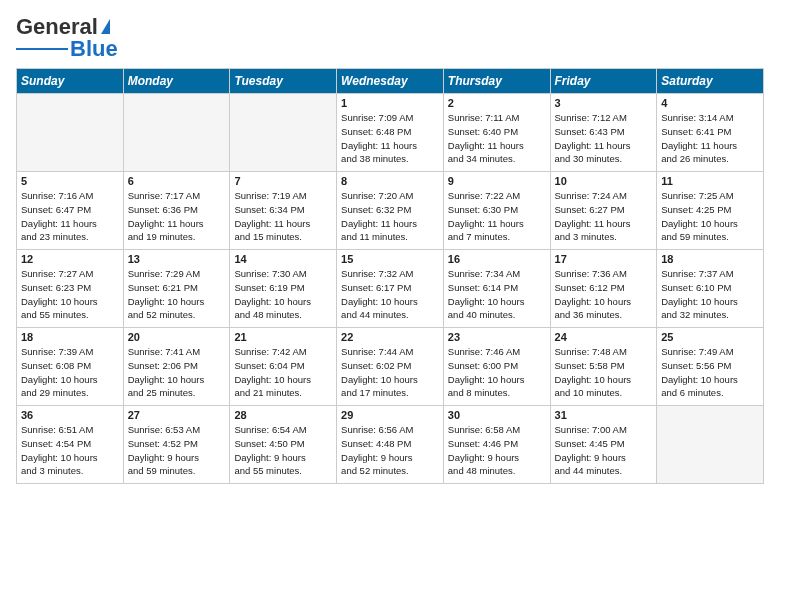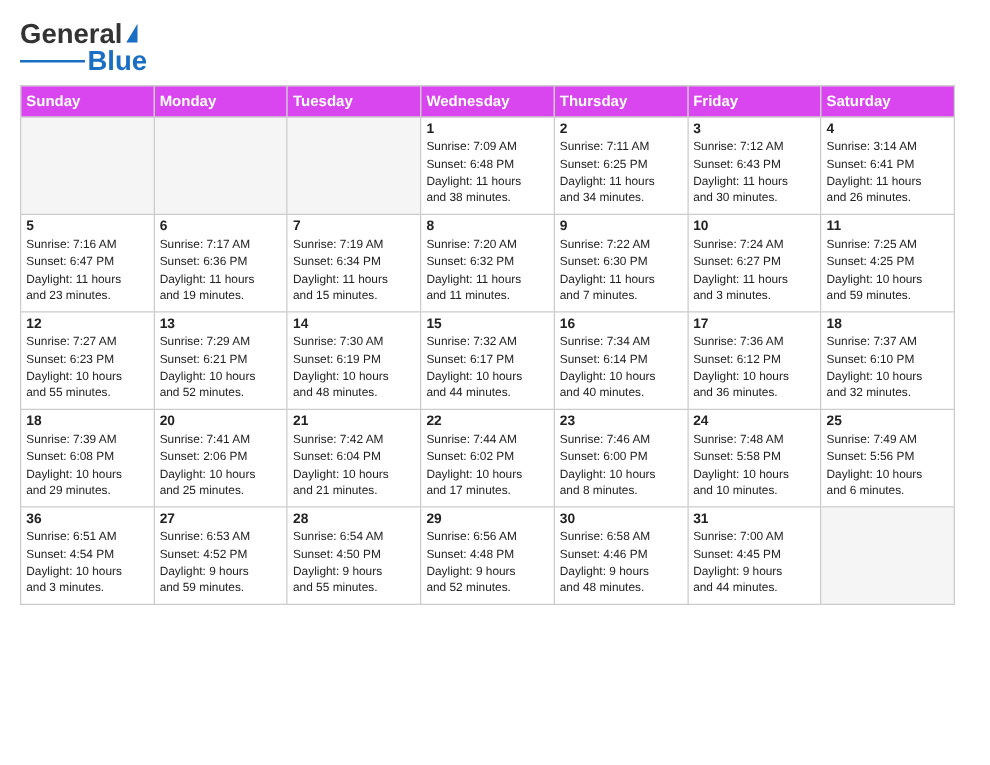--- a/index.html
+++ b/index.html
@@ -40,27 +40,28 @@
     .location {
       font-size: 14px;
       color: #444;
     }
     .calendar {
       width: 100%;
       border-collapse: collapse;
       table-layout: fixed;
     }
     .calendar th {
-      background: #d946ef;
+      background: #0369a1;
       color: #fff;
       font-size: 12px;
       font-weight: bold;
       padding: 5px 4px;
       text-align: left;
       border: 1px solid #ccc;
+      font-style: italic;
     }
     .calendar td {
       vertical-align: top;
       border: 1px solid #ccc;
       padding: 3px 4px;
       font-size: 9.5px;
       color: #222;
       height: 80px;
       background: #fff;
     }
@@ -117,21 +118,21 @@
     <tr class="week-row">
           <td class="empty"></td>
           <td class="empty"></td>
           <td class="empty"></td>
           <td>
             <span class="day-num">1</span>
             <div class="cell-text"><span>Sunrise: 7:09 AM</span><br><span>Sunset: 6:48 PM</span><br><span>Daylight: 11 hours</span><br><span>and 38 minutes.</span></div>
           </td>
           <td>
             <span class="day-num">2</span>
-            <div class="cell-text"><span>Sunrise: 7:11 AM</span><br><span>Sunset: 6:25 PM</span><br><span>Daylight: 11 hours</span><br><span>and 34 minutes.</span></div>
+            <div class="cell-text"><span>Sunrise: 7:11 AM</span><br><span>Sunset: 6:40 PM</span><br><span>Daylight: 11 hours</span><br><span>and 34 minutes.</span></div>
           </td>
           <td>
             <span class="day-num">3</span>
             <div class="cell-text"><span>Sunrise: 7:12 AM</span><br><span>Sunset: 6:43 PM</span><br><span>Daylight: 11 hours</span><br><span>and 30 minutes.</span></div>
           </td>
           <td>
             <span class="day-num">4</span>
             <div class="cell-text"><span>Sunrise: 3:14 AM</span><br><span>Sunset: 6:41 PM</span><br><span>Daylight: 11 hours</span><br><span>and 26 minutes.</span></div>
           </td>
         </tr>

